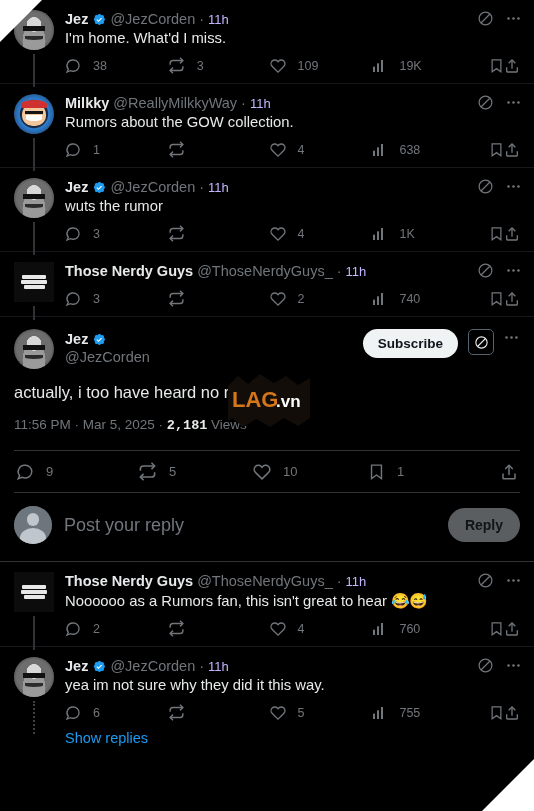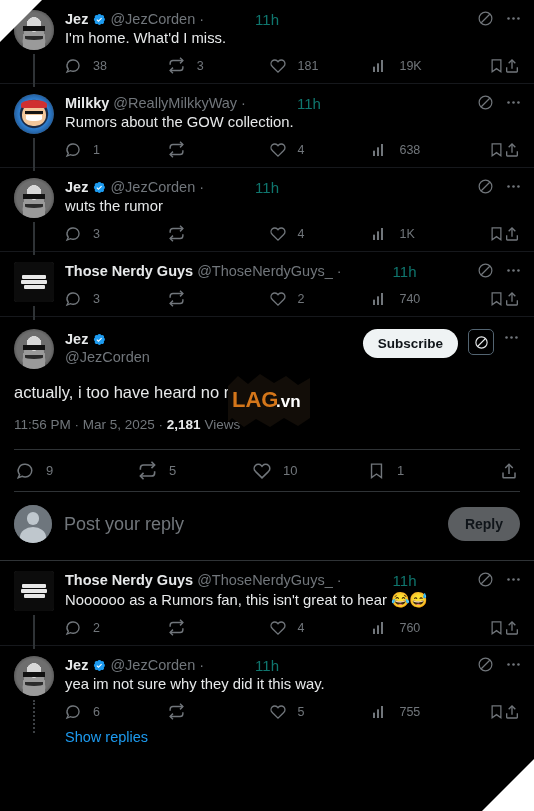--- a/index.html
+++ b/index.html
@@ -68,21 +68,21 @@
     width: 15px; height: 15px;
     margin-left: 3px;
     flex: 0 0 15px;
   }
   .handle {
     color: #71767b;
     font-size: 14.5px;
     margin-left: 4px;
   }
   .dot { color: #71767b; font-size: 14.5px; margin: 0 4px; }
-  .time { color: #0f766e; font-size: 15px; margin-left: 47px; }
+  .time { color: #c4b5fd; font-size: 13px; }
 
   .tweettext {
     font-size: 14.8px;
     line-height: 19px;
     color: #e7e9ea;
     margin-top: 0;
     word-wrap: break-word;
   }
 
   .rightctl {
@@ -147,21 +147,21 @@
     color: #e7e9ea;
     margin-top: 13px;
     font-weight: 500;
   }
   .meta {
     color: #71767b;
     font-size: 13.5px;
     margin-top: 14px;
     padding-bottom: 11px;
   }
-  .meta b { color: #e7e9ea; font-weight: bold; }
+  .meta b { color: #e7e9ea; font-weight: bold; font-family: Liberation Mono, monospace; }
 
   .bigactions {
     display: flex;
     align-items: center;
     border-top: 1px solid #2f3336;
     border-bottom: 1px solid #2f3336;
     margin: 0 14px;
     padding: 11px 2px;
     color: #71767b;
     font-size: 13px;
@@ -371,21 +371,21 @@
               <path d="M3 11V9a4 4 0 0 1 4-4h14"></path>
               <path d="M7 23l-4-4 4-4"></path>
               <path d="M21 13v2a4 4 0 0 1-4 4H3"></path>
             </svg>
           <span>3</span>
         </div>
         <div class="act like">
           <svg width="16" height="16" viewBox="0 0 24 24" fill="none" stroke="#71767b" stroke-width="2">
               <path d="M20.8 4.6a5.5 5.5 0 0 0-7.8 0L12 5.7l-1-1.1a5.5 5.5 0 0 0-7.8 7.8l1 1.1L12 21.2l7.8-7.7 1-1.1a5.5 5.5 0 0 0 0-7.8z"></path>
             </svg>
-          <span>181</span>
+          <span>109</span>
         </div>
         <div class="act views">
           <svg width="16" height="16" viewBox="0 0 24 24">
               <rect x="3" y="13" width="3" height="8" fill="#71767b"></rect>
               <rect x="9" y="8" width="3" height="13" fill="#71767b"></rect>
               <rect x="15" y="3" width="3" height="18" fill="#71767b"></rect>
             </svg>
           <span>19K</span>
         </div>
         <div class="act bm">

